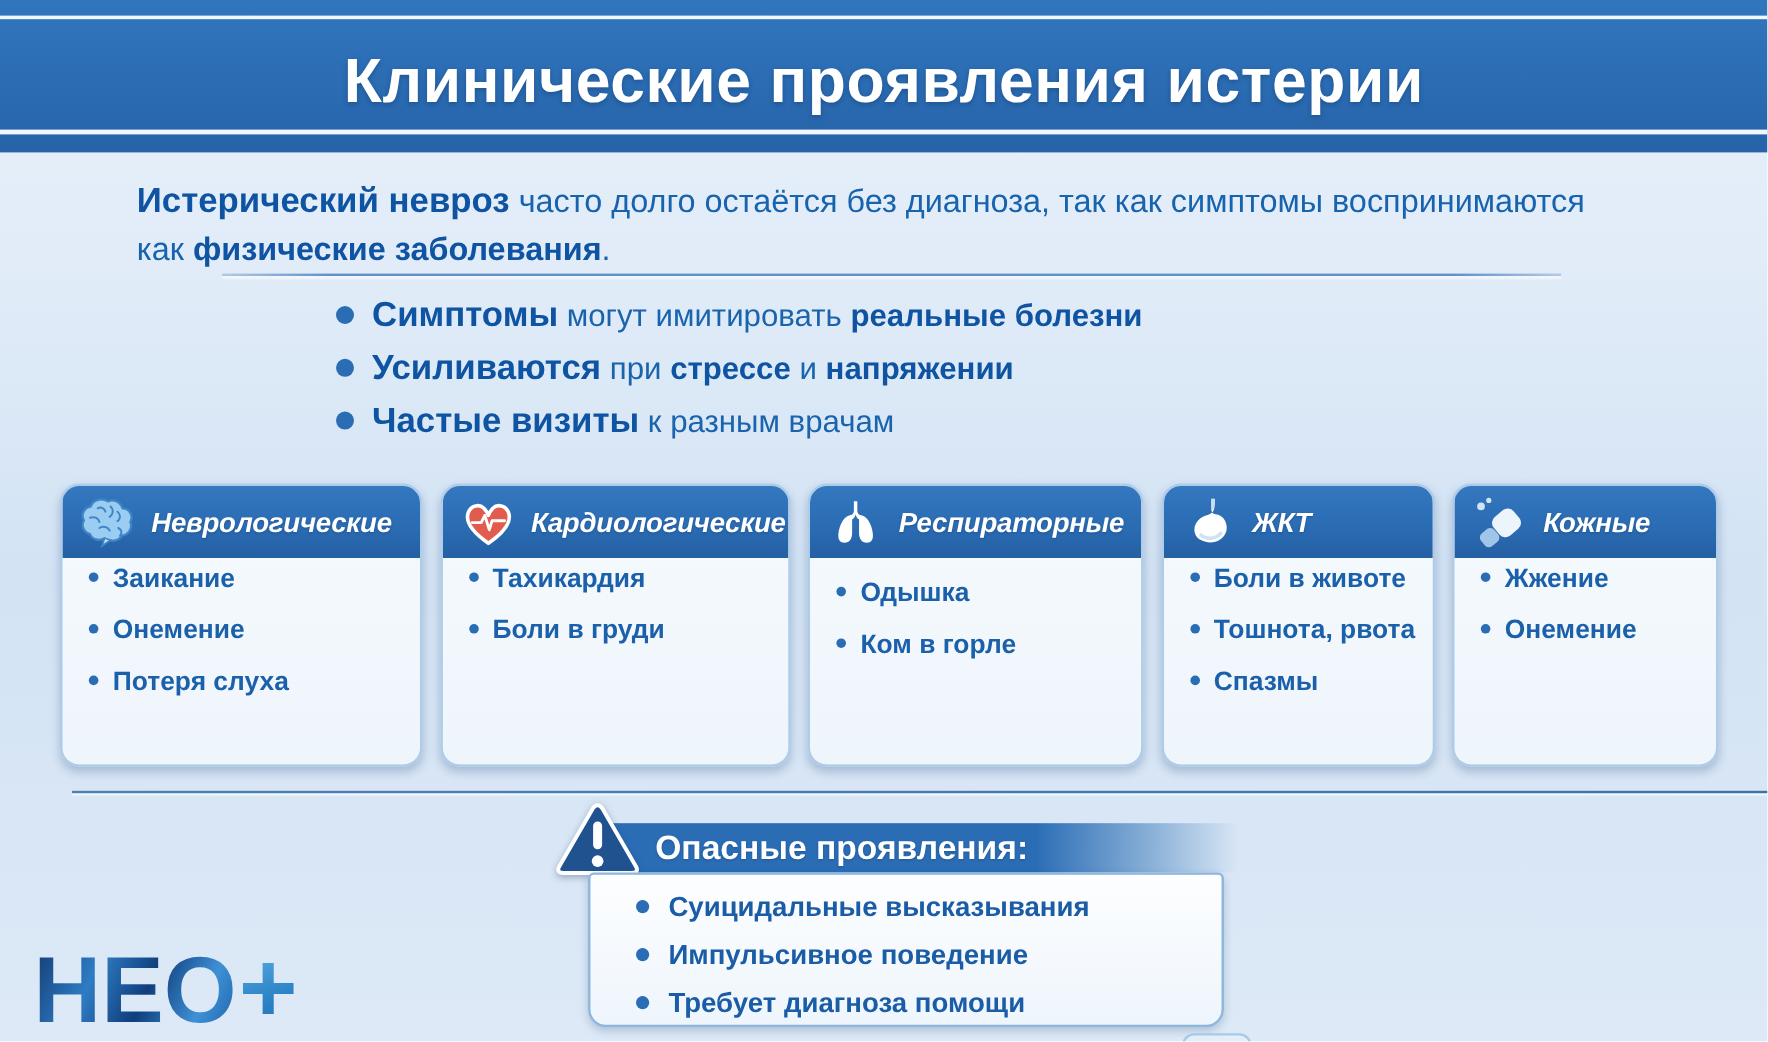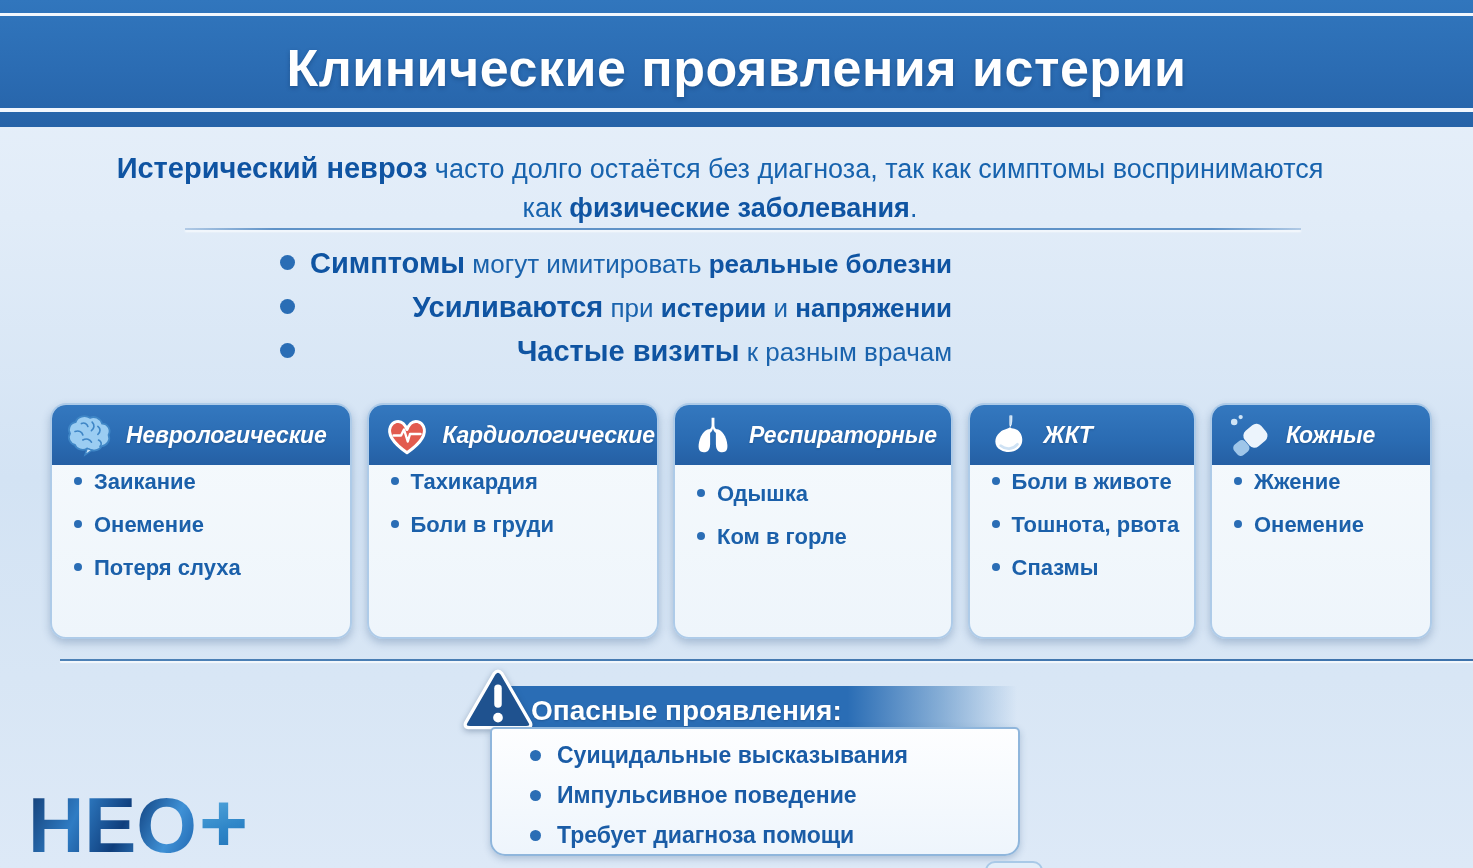--- a/index.html
+++ b/index.html
@@ -15,31 +15,31 @@
   .titlebar { position:absolute; top:0; left:0; width:1473px; height:127px;
     background: linear-gradient(180deg,#3176bd 0%, #2b6cb3 55%, #2663a8 100%); }
   .titlebar .rule { position:absolute; left:0; width:100%; background:#f2f7fd; }
   .rule.top { top:13px; height:3px; }
   .rule.bottom { top:108px; height:4px; }
   .page-title { position:absolute; top:38px; left:0; width:100%; text-align:center;
     color:#ffffff; font-size:52px; font-weight:700; letter-spacing:0.5px;
     text-shadow:0 2px 4px rgba(10,40,80,.35); }
 
   
-  .intro { position:absolute; top:147px; left:90px; width:1260px; text-align:center;
+  .intro { position:absolute; top:147px; left:114px; width:1260px; text-align:left;
     font-size:27px; line-height:1.45; color:#1763ae; }
   .intro span[data-b="1"], .seg-bold { font-weight:700; color:#0f54a2; }
   .intro-divider { position:absolute; top:228px; left:185px; width:1116px; height:2px;
     background:linear-gradient(90deg, rgba(90,140,195,.35), #5f92c7 8%, #5f92c7 92%, rgba(90,140,195,.35));
     box-shadow:0 2px 2px rgba(255,255,255,.8); }
 
   
   .key-points { position:absolute; top:247px; left:280px; list-style:none; }
   .key-points li { display:flex; align-items:baseline; margin-bottom:14px; height:30px;
-    font-size:26px; color:#1a63ad;justify-content:space-between; }
+    font-size:26px; color:#1a63ad; }
   .kp-dot { flex:none; width:15px; height:15px; border-radius:50%; background:#2a6db5;
     margin-right:15px; align-self:center; }
 
   
   .cards { position:absolute; top:403px; left:50px; width:1382px; display:flex; justify-content:space-between; }
   .card { height:236px; border-radius:16px; background:linear-gradient(180deg,#f6fafd 0%, #eef5fb 100%);
     border:2px solid #aecbe8; box-shadow:0 4px 8px rgba(35,75,125,.28); overflow:hidden;
     display:flex; flex-direction:column; }
   .card-0 { width:302px; } .card-1 { width:292px; } .card-2 { width:280px;gap:12px; }
   .card-3 { width:228px; } .card-4 { width:222px; }
@@ -51,23 +51,23 @@
   .card-body { list-style:none; padding:4px 8px 0 22px; }
   .card-body li { display:flex; margin-bottom:17px; font-size:22px; font-weight:700;
     color:#1b60aa; line-height:1.18; }
   .c-dot { flex:none; width:8px; height:8px; border-radius:50%; background:#2a6db5; margin:8px 12px 0 0; }
 
   
   .cards-divider { position:absolute; top:659px; left:60px; width:1413px; height:2px;
     background:#44789f; background:linear-gradient(90deg,#4d81b6,#3d72ab); box-shadow:0 2px 1px rgba(255,255,255,.75); }
 
   
-  .warning-band { position:absolute; left:487px; top:686px; width:530px; height:41px;
+  .warning-band { position:absolute; left:502px; top:686px; width:530px; height:41px;
     background:linear-gradient(90deg,#2a6db5 0%, #2a6db5 68%, rgba(70,130,190,.55) 86%, rgba(120,170,215,0) 100%);
-    display:flex; align-items:flex-end; }
+    display:flex; align-items:center; }
   .warning-title { color:#ffffff; font-weight:700; font-size:28px; padding-left:44px;
     text-shadow:0 1px 2px rgba(10,40,80,.3); }
   .warning-tri { position:absolute; left:461px; top:668px; width:74px; height:64px;
     filter:drop-shadow(0 2px 3px rgba(20,50,90,.35)); }
   .warning-body { position:absolute; left:490px; top:727px; width:530px; height:129px;
     background:linear-gradient(180deg,#fdfeff 0%, #eef5fc 100%);
     border:2px solid #8fb6dc; border-radius:5px 5px 15px 15px;
     box-shadow:0 3px 7px rgba(35,75,125,.25); }
   .warning-body ul { list-style:none; padding:13px 14px 0 38px; }
   .warning-body li { display:flex; margin-bottom:13px; font-size:23px; font-weight:700; color:#1a5ca6; }
@@ -100,21 +100,21 @@
   <p class="intro"><span class="seg-bold" style="font-size: 29px;">Истерический невроз</span><span> часто долго остаётся без диагноза, так как симптомы воспринимаются</span><br><span>как </span><span class="seg-bold">физические заболевания</span><span>.</span></p>
   <div class="intro-divider"></div>
 
   <ul class="key-points">
     <li>
       <span class="kp-dot"></span>
       <span><span class="seg-bold" style="font-size: 29px;">Симптомы</span><span> могут имитировать </span><span class="seg-bold">реальные болезни</span></span>
     </li>
     <li>
       <span class="kp-dot"></span>
-      <span><span class="seg-bold" style="font-size: 29px;">Усиливаются</span><span> при </span><span class="seg-bold">истерии</span><span> и </span><span class="seg-bold">напряжении</span></span>
+      <span><span class="seg-bold" style="font-size: 29px;">Усиливаются</span><span> при </span><span class="seg-bold">стрессе</span><span> и </span><span class="seg-bold">напряжении</span></span>
     </li>
     <li>
       <span class="kp-dot"></span>
       <span><span class="seg-bold" style="font-size: 29px;">Частые визиты</span><span> к разным врачам</span></span>
     </li>
   </ul>
 
   <section class="cards">
 
     <article class="card card-0">

